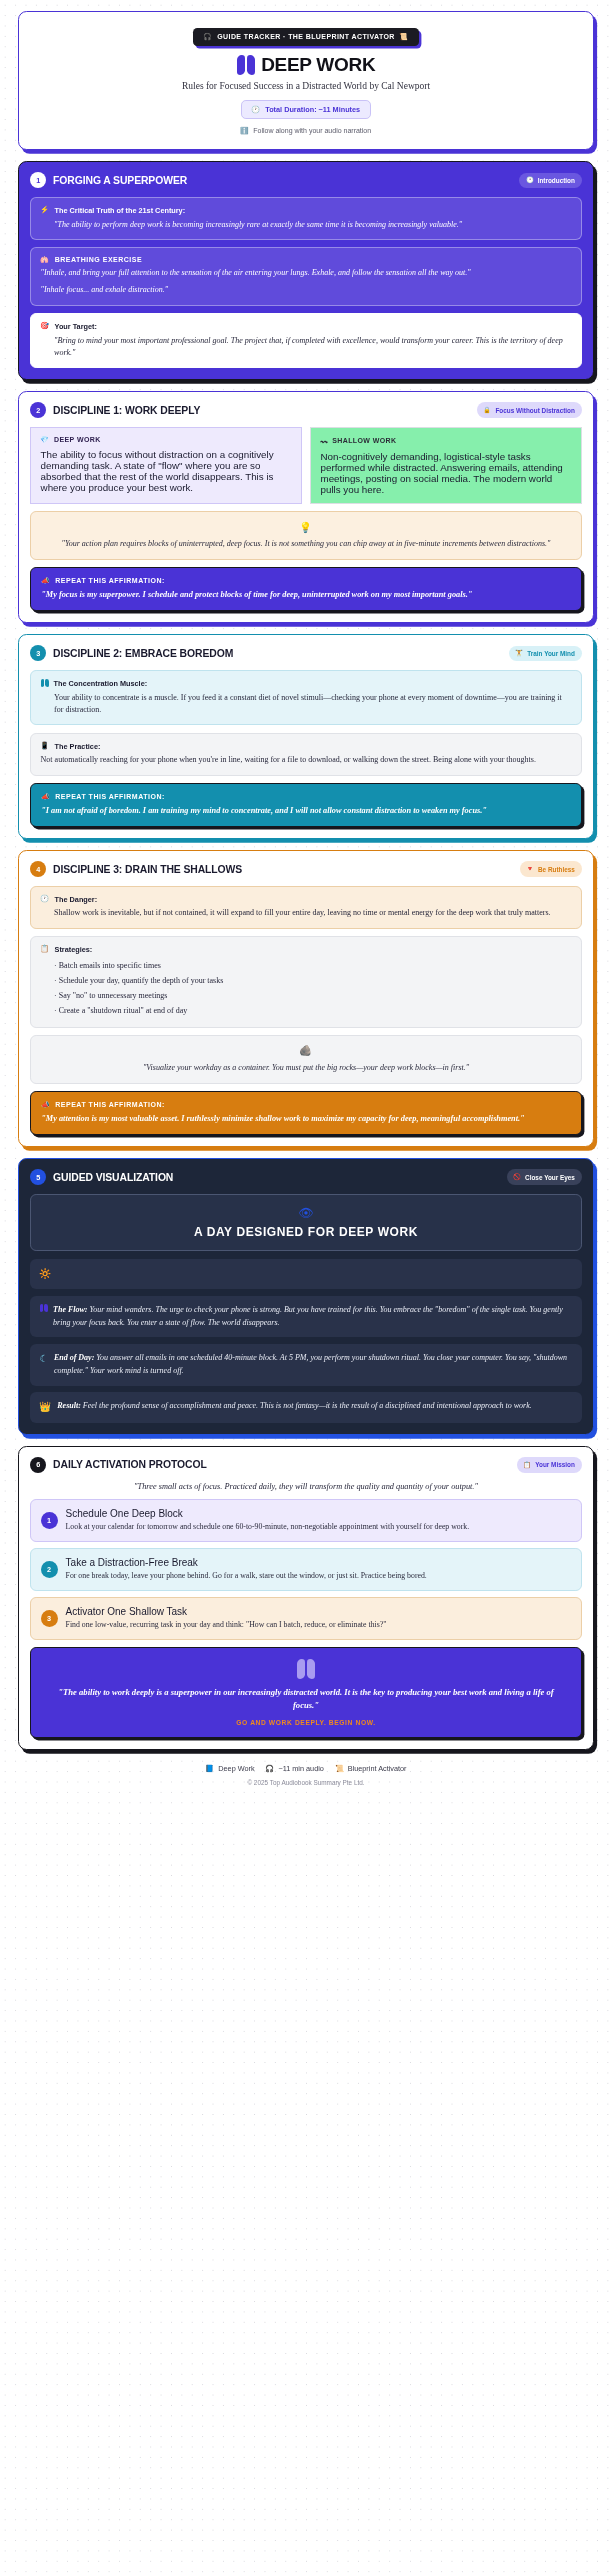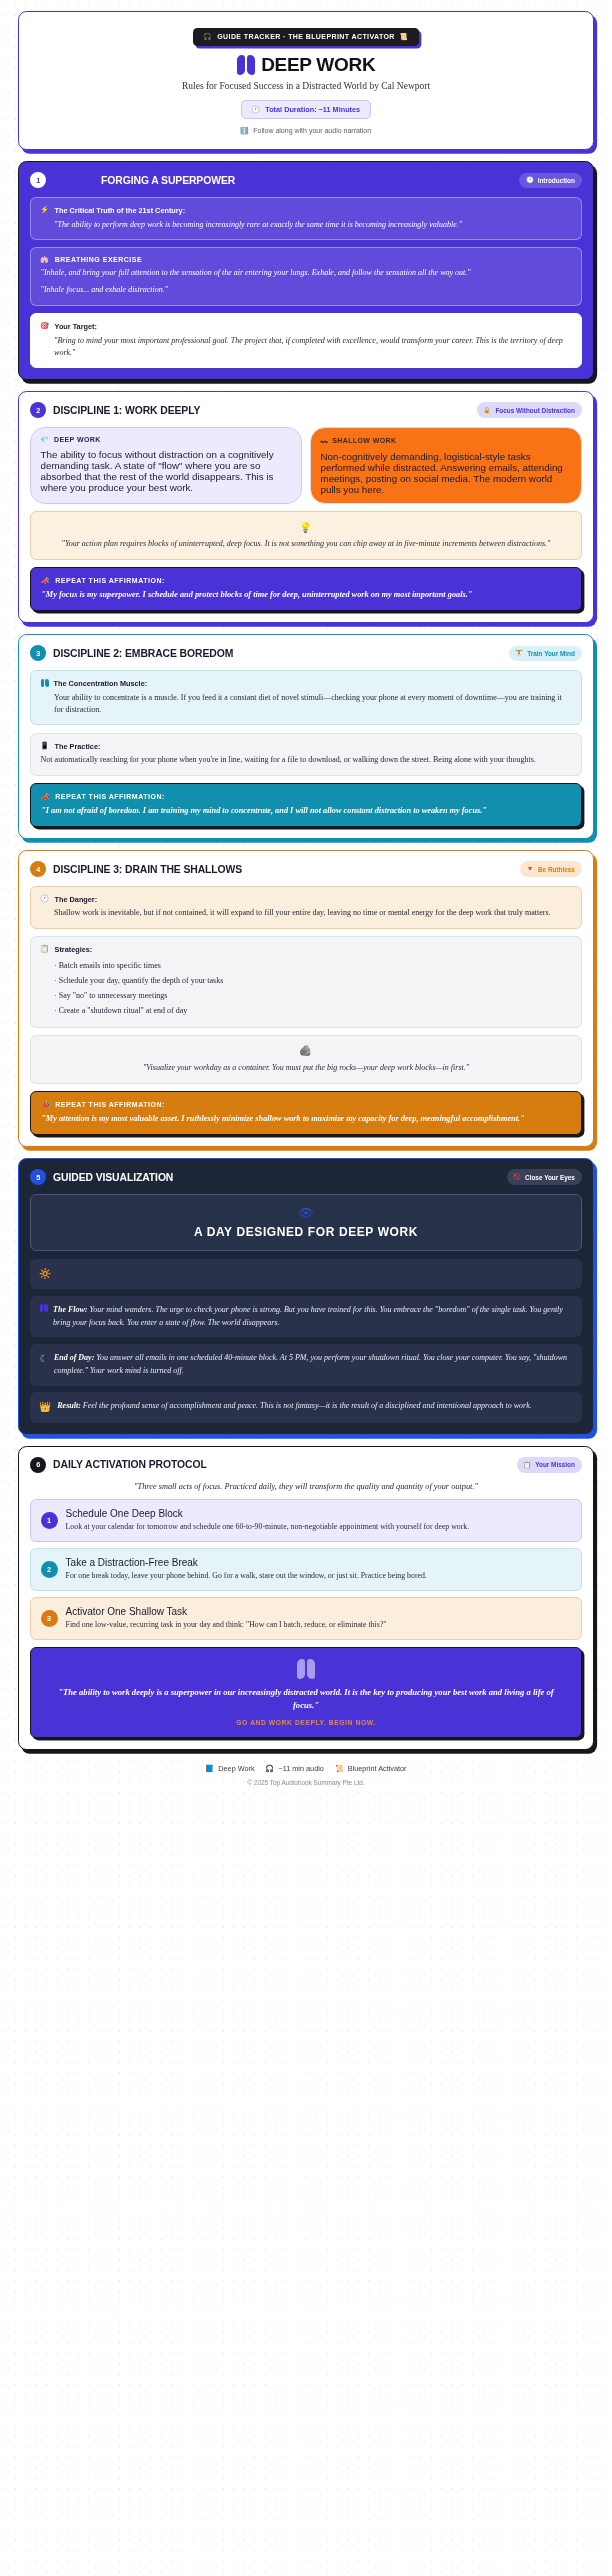--- a/index.html
+++ b/index.html
@@ -76,21 +76,21 @@
   }
   .sec-title { font-size: 10.4px; font-weight: 800; letter-spacing: -0.1px; }
   .sec-badge {
     display: inline-flex; align-items: center; gap: 3.7px;
     font-size: 6.4px; font-weight: 700;
     padding: 3.7px 6.7px; border-radius: 12.2px; white-space: nowrap;
   }
 
   
   .s1 .sec-num { background:#fff; color:#4a33d6; }
-  .s1 .sec-title { color:#fff;margin-left:48px; }
+  .s1 .sec-title { color:#fff; }
   .s1 .sec-badge { background:#6a57e0; color:#ffffff; }
   .s2 .sec-num { background:#4a33d6; }
   .s2 .sec-badge { background:#ded9fb; color:#4a33d6; }
   .s3 .sec-num { background:#138fae; }
   .s3 .sec-badge { background:#d8f1f7; color:#138fae; }
   .s4 .sec-num { background:#d77d10; }
   .s4 .sec-badge { background:#fbe7cf; color:#d77d10; }
   .s5 .sec-num { background:#2250e0; }
   .s5 .sec-title { color:#fff; }
   .s5 .sec-badge { background:#39415a; color:#ffffff; }
@@ -117,23 +117,23 @@
     background: rgba(255,255,255,.12);
     border: 0.6px solid rgba(255,255,255,.35);
   }
   .s1 .block.ghost .block-head,
   .s1 .block.ghost p { color:#ffffff; }
   .s1 .block.white { background:#ffffff; border: 0.6px solid #ffffff; }
   .s1 .caps { font-size: 7px; letter-spacing: 0.5px; text-transform: uppercase; }
 
   
   .two-col { display: flex; gap: 8.6px; margin-bottom: 7.3px; }
-  .two-col > div { flex: 1; border-radius: 15px; padding: 8px 9.2px; }
+  .two-col > div { flex: 1; border-radius: 0; padding: 8px 9.2px; }
   .col-deep { background:#eeeafd; border:0.6px solid #cfc6f7; }
-  .col-shallow { background:#f97316; border:0.6px solid #dcdee4; }
+  .col-shallow { background:#86efac; border:0.6px solid #dcdee4; }
   .col-label {
     display:flex; align-items:center; gap:4.3px;
     font-size: 7px; font-weight: 800; letter-spacing: 0.4px;
     text-transform: uppercase; margin-bottom: 4.9px;
   }
   .col-deep .col-label { color:#2f2150; }
   .col-shallow .col-label { color:#2b2b36; }
 
   
   .tipbox {

